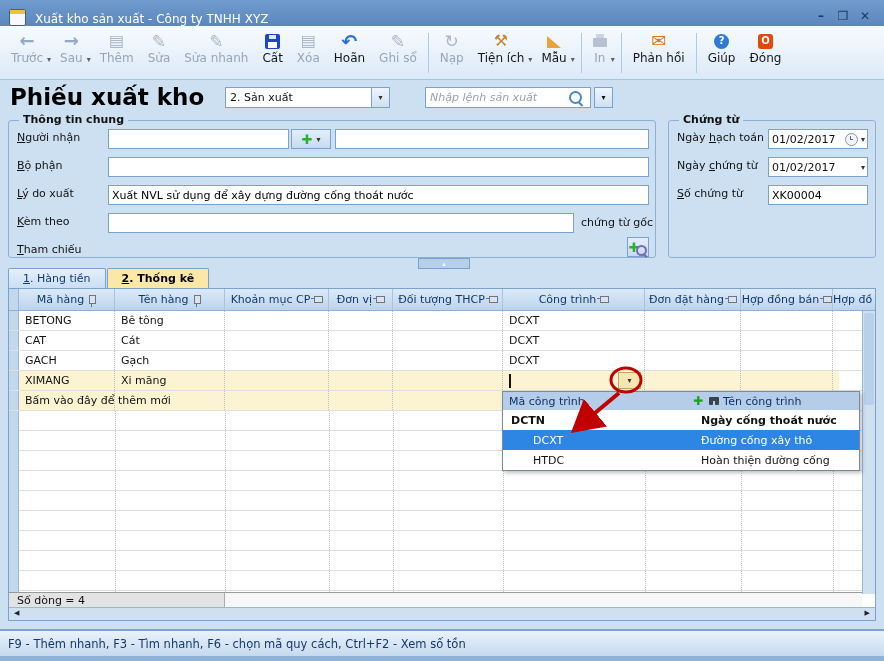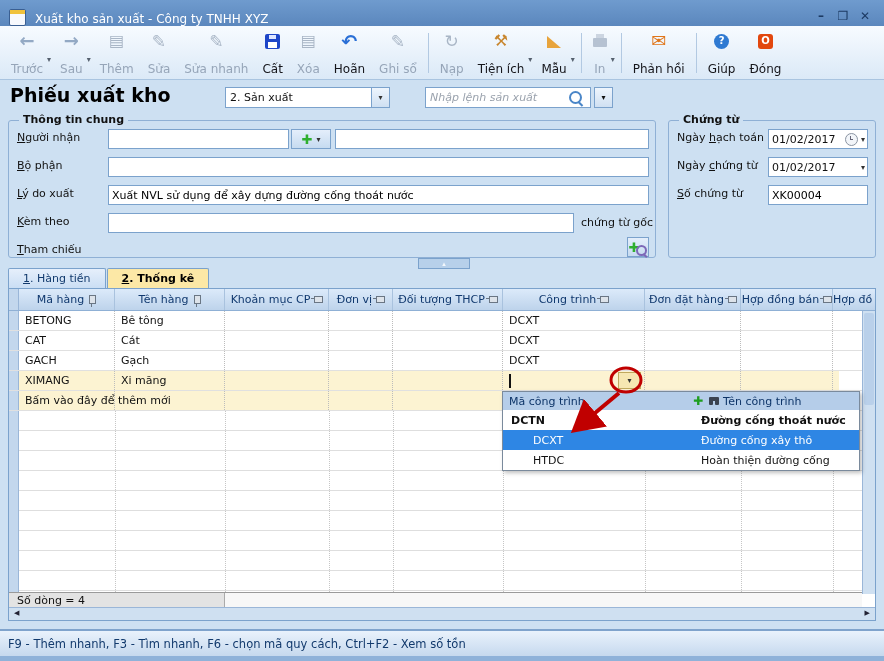--- a/index.html
+++ b/index.html
@@ -12,21 +12,21 @@
   .win-icon{width:15px;height:15px;margin:0 9px 0 9px;background:#f7f9fd;border:1px solid #3a5f92;border-radius:2px;position:relative;}
   .win-icon::before{content:"";position:absolute;left:0;top:0;width:100%;height:4px;background:#f0c23c;}
   .title-text{color:#fff;font-size:12px;}
   .win-controls{margin-left:auto;display:flex;margin-right:8px;}
   .win-btn{width:22px;height:20px;text-align:center;line-height:20px;color:#1c3a63;font-weight:bold;font-size:12px;}
 
   
   .toolbar{position:absolute;left:0;top:26px;width:884px;height:54px;box-sizing:border-box;
     background:linear-gradient(#f7fbff,#dbe9f7);border-bottom:1px solid #a9c4e0;
     display:flex;align-items:center;padding-left:4px;}
-  .tbtn{display:inline-flex;flex-direction:column;align-items:center;justify-content:space-between;
+  .tbtn{display:inline-flex;flex-direction:column;align-items:center;justify-content:flex-start;
     padding:2px 7px;height:46px;color:#15151a;}
   .tbtn .ico{height:20px;display:flex;align-items:flex-end;justify-content:center;font-size:16px;line-height:18px;}
   .tbtn .tlbl{margin-top:1px;font-size:12px;white-space:nowrap;}
   .tbtn.disabled{color:#96a5b8;}
   .tcaret{align-self:center;margin:14px 2px 0 -3px;font-size:8px;color:#55606e;}
   .tcaret::before{content:"\25BE";}
   .tsep{width:1px;height:40px;background:#b2c9e2;margin:0 4px;}
 
   .ico-back::before{content:"\2190";color:#93a9c4;font-weight:bold;font-size:18px;}
   .ico-forward::before{content:"\2192";color:#93a9c4;font-weight:bold;font-size:18px;}
@@ -43,21 +43,21 @@
   .ico-printer::before{content:"";position:absolute;top:-4px;left:3px;width:8px;height:4px;background:#ccd5e1;}
   .ico-mail::before{content:"\2709";color:#e0761a;font-size:18px;}
   .ico-help{width:15px;height:15px;border-radius:50%;background:#2f7ad2;color:#fff;font-size:10px;font-weight:bold;
     display:flex;align-items:center;justify-content:center;margin-bottom:1px;}
   .ico-help::before{content:"?";}
   .ico-power{width:15px;height:15px;border-radius:3px;background:#e2470e;color:#fff;font-size:10px;font-weight:bold;
     display:flex;align-items:center;justify-content:center;margin-bottom:1px;}
   .ico-power::before{content:"O";}
 
   
-  .page-title{position:absolute;left:10px;top:84px;font-size:19px;font-weight:bold;color:#000;}
+  .page-title{position:absolute;left:10px;top:84px;font-size:23px;font-weight:bold;color:#000;}
   .type-select{position:absolute;left:225px;top:87px;width:165px;height:21px;box-sizing:border-box;
     background:#fff;border:1px solid #7ba2cc;display:flex;align-items:center;justify-content:center;}
   .type-select .val{flex:1;padding-left:4px;}
   .combo-btn{width:17px;height:100%;border-left:1px solid #7ba2cc;background:linear-gradient(#eef5fd,#cfe0f2);
     display:flex;align-items:center;justify-content:center;font-size:8px;color:#333;}
   .combo-btn::before{content:"\25BE";}
   .search-box{position:absolute;left:425px;top:87px;width:166px;height:21px;box-sizing:border-box;
     background:#fff;border:1px solid #7ba2cc;display:flex;align-items:center;}
   .search-box input{flex:1;border:none;outline:none;font:italic 11px "DejaVu Sans","Liberation Sans",sans-serif;
     color:#555;padding:0 4px;background:transparent;min-width:0;}
@@ -468,21 +468,21 @@
 
   <div class="pdrop">
     <div class="pd-head">
       <span class="h1">Mã công trình</span>
       <span class="hplus"></span>
       <span class="binoc"></span>
       <span class="h2">Tên công trình</span>
     </div>
     <div class="pd-row parent">
       <span class="code">DCTN</span>
-      <span class="name">Đường cống thoát nước</span>
+      <span class="name">Ngày cống thoát nước</span>
     </div>
     <div class="pd-row sel">
       <span class="code">DCXT</span>
       <span class="name">Đường cống xây thô</span>
     </div>
     <div class="pd-row">
       <span class="code">HTDC</span>
       <span class="name">Hoàn thiện đường cống</span>
     </div>
   </div>

